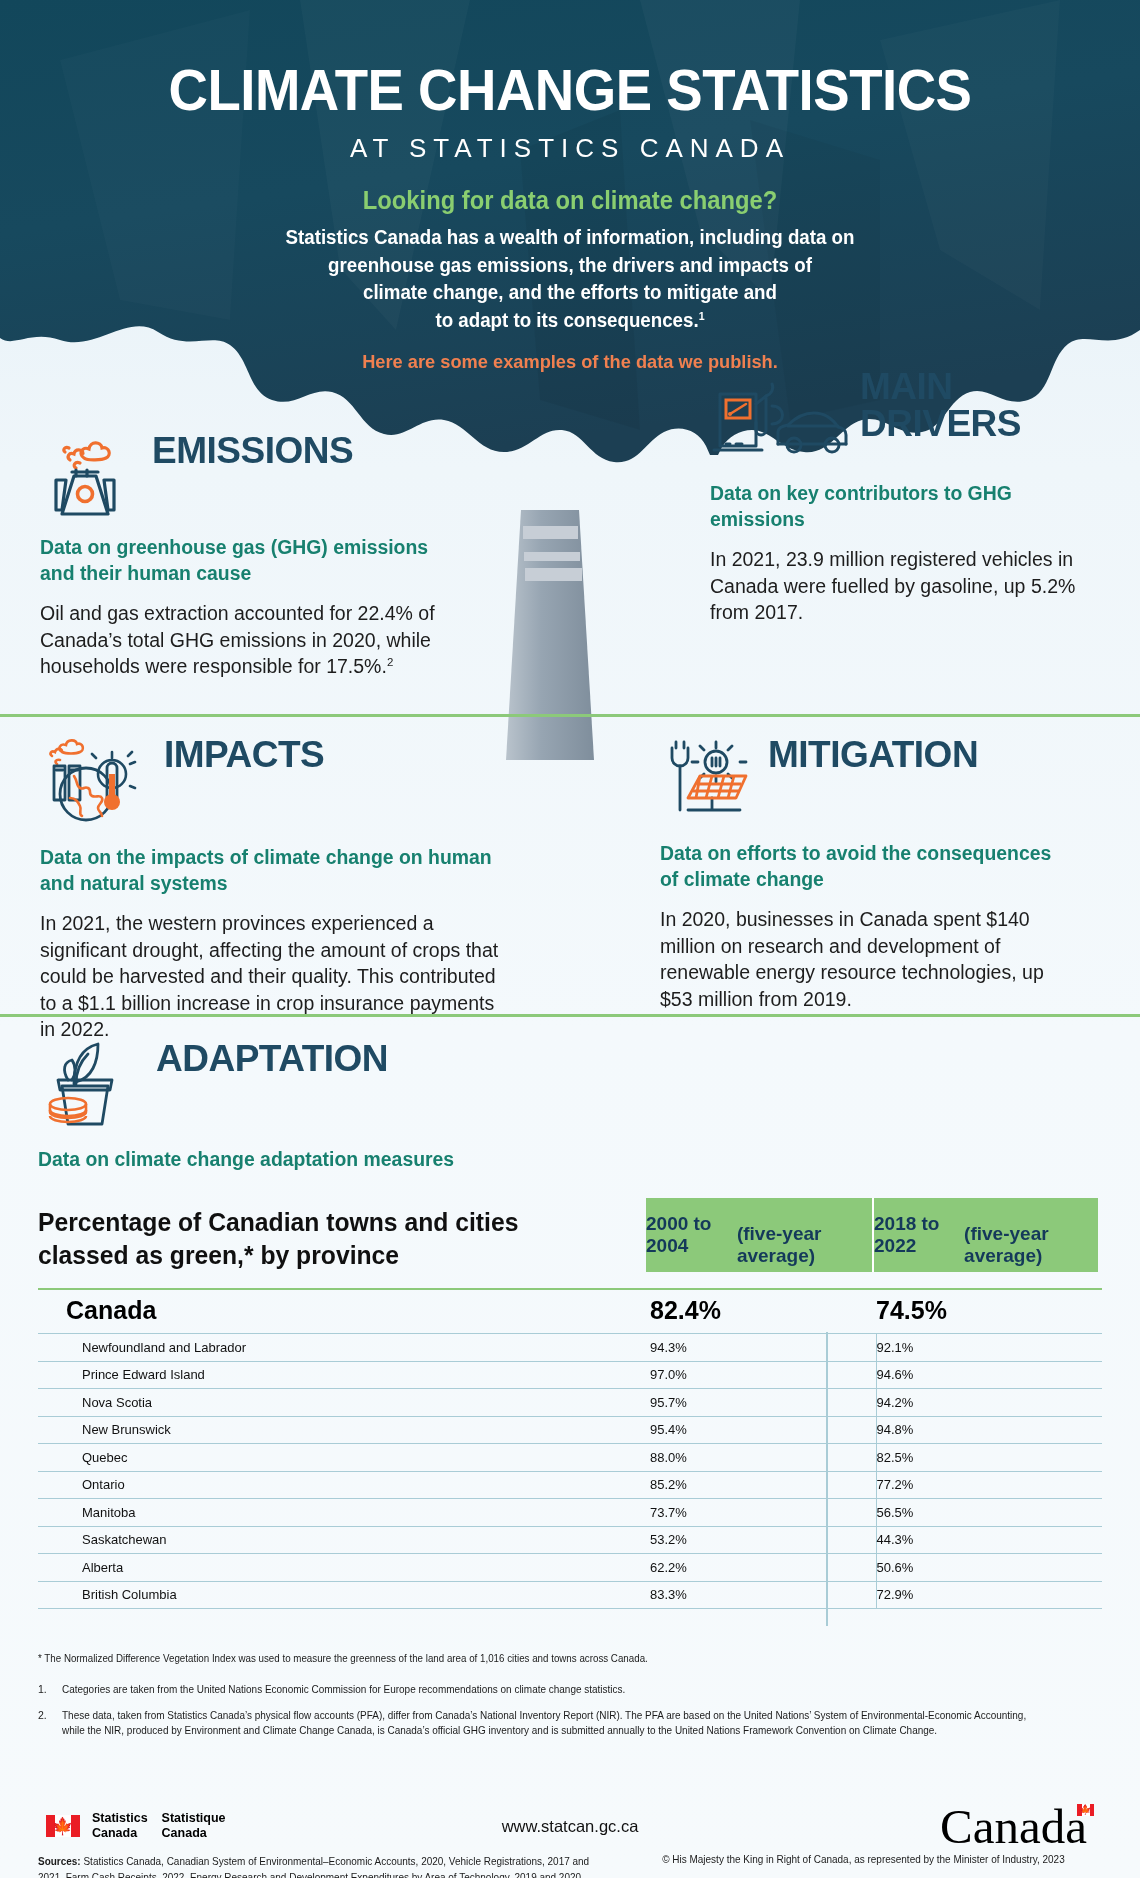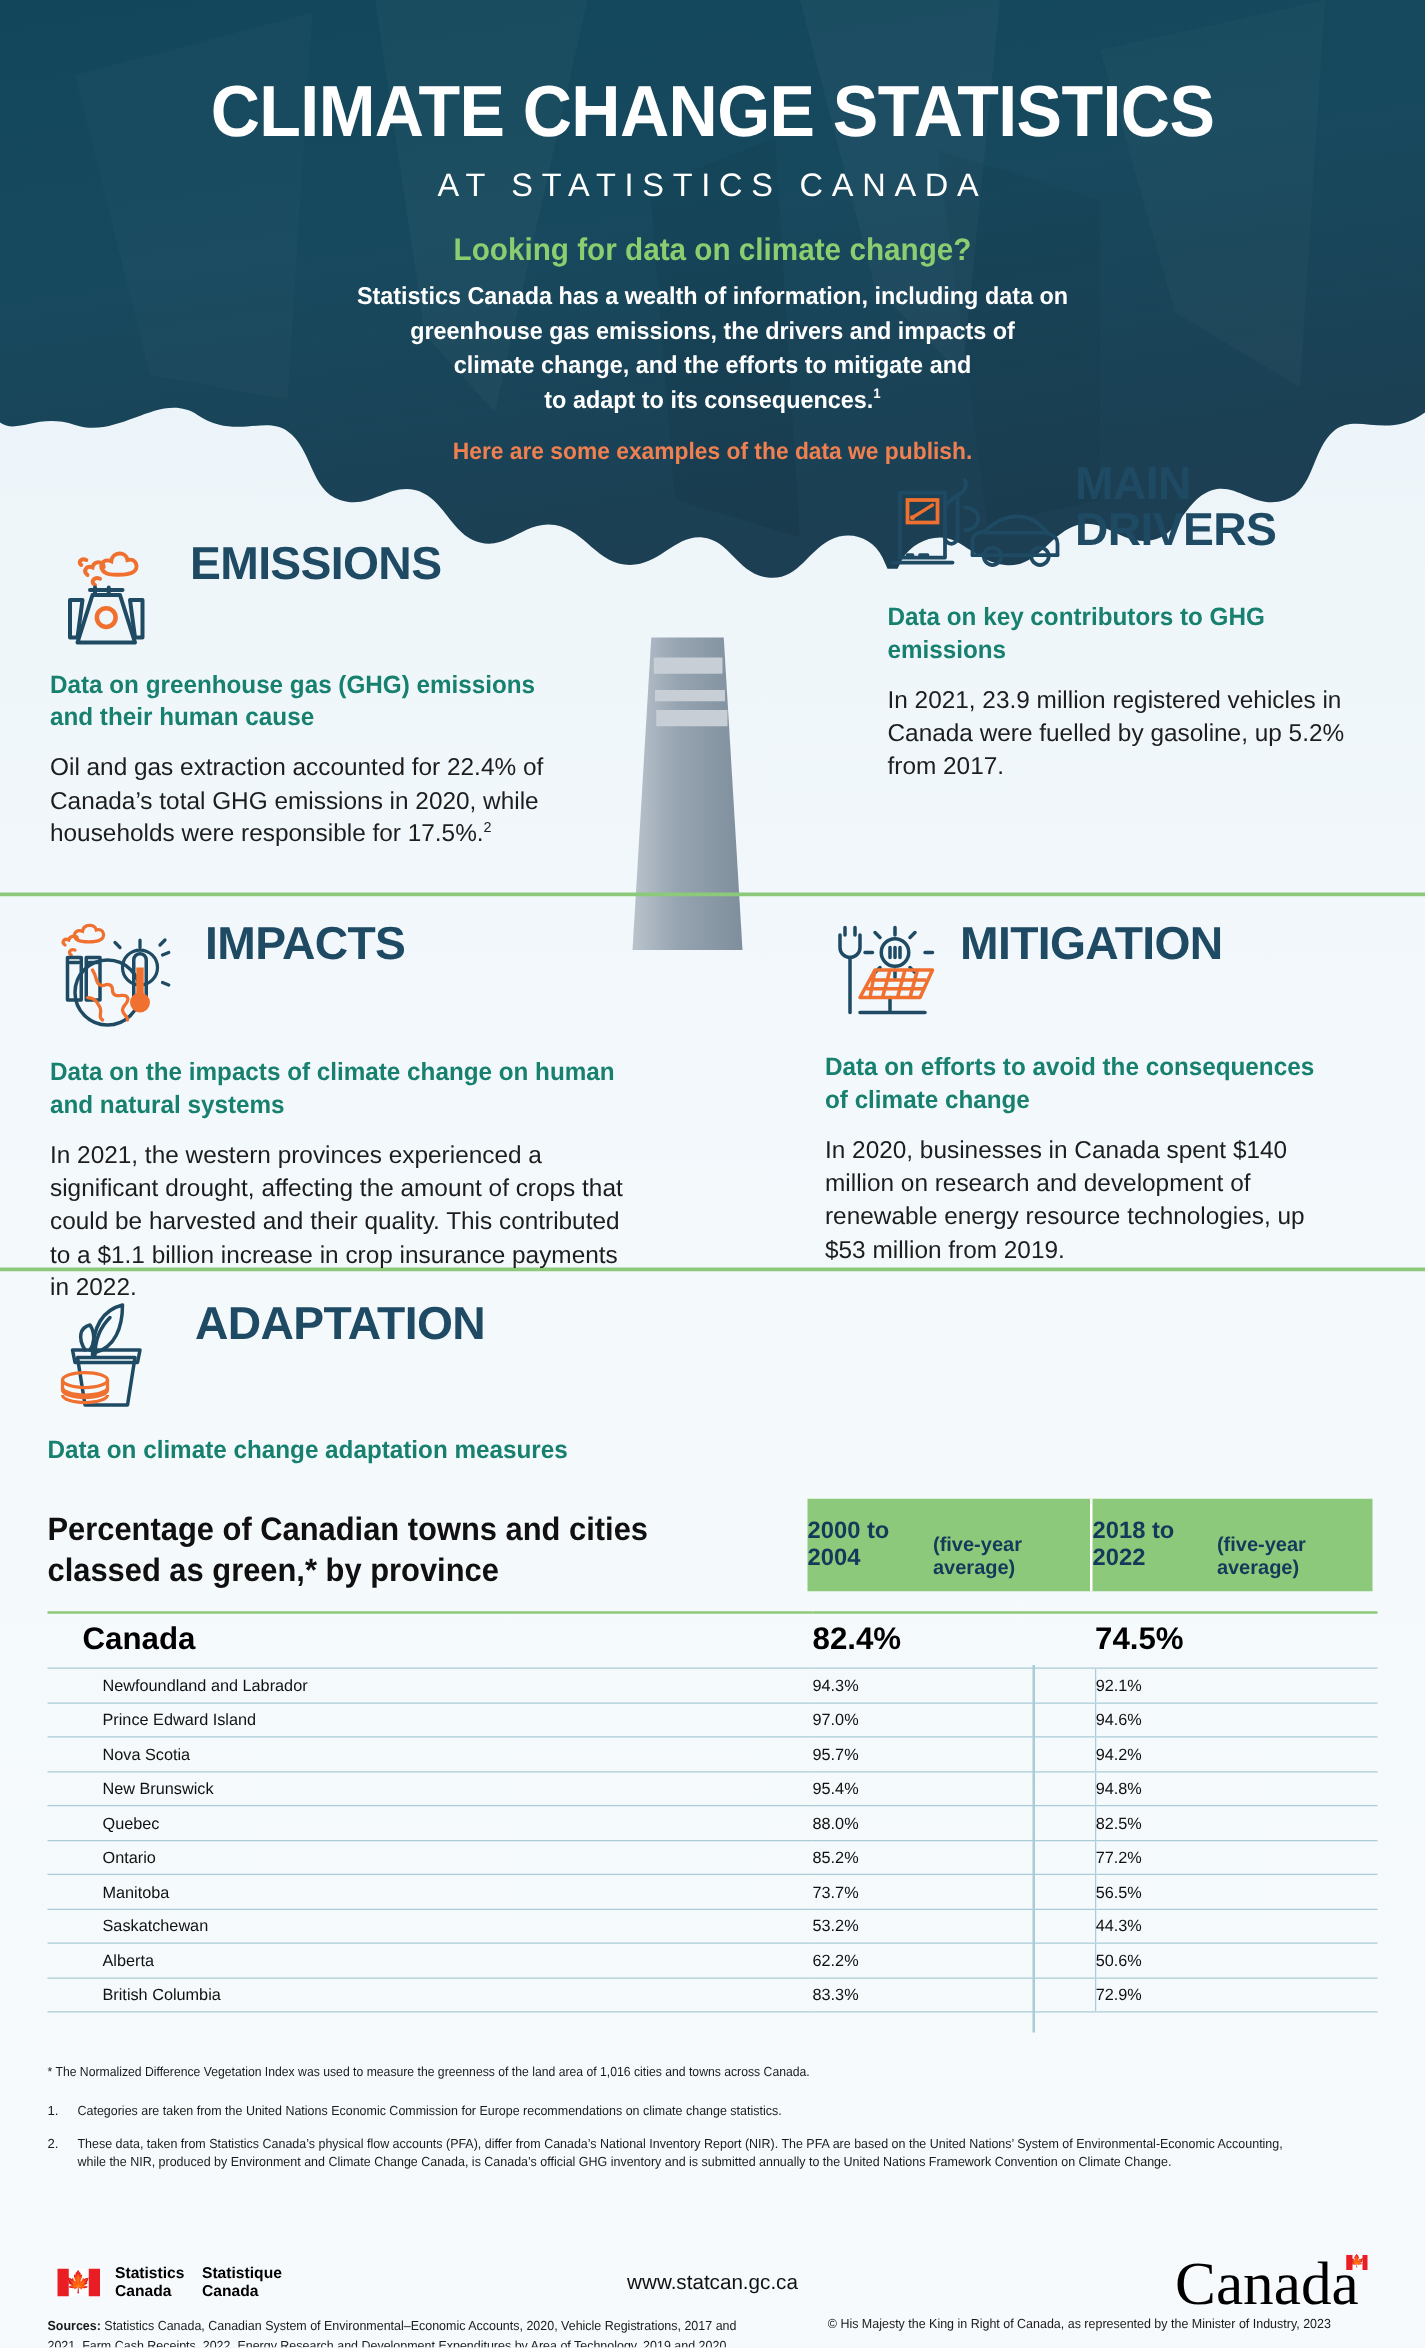--- a/index.html
+++ b/index.html
@@ -158,21 +158,21 @@
   .col-head {
     flex: 1 1 50%;
     display: flex;
     flex-direction: row;
     align-items: center;
     justify-content: center;
     color: #14395a;
   }
   .col-head + .col-head { border-left: 2px solid #ffffff; }
   .col-head-main { font-size: 19px; font-weight: bold; }
-  .col-head-sub { font-size: 16px; font-weight: bold; margin-top: 19px; }
+  .col-head-sub { font-size: 19px; font-weight: bold; margin-top: 19px; }
 
   
   .data-table {
     width: 1064px;
     border-collapse: collapse;
     margin-top: 16px;
     table-layout: fixed;
   }
   .data-table tr.total-row td {
     font-size: 25px;

